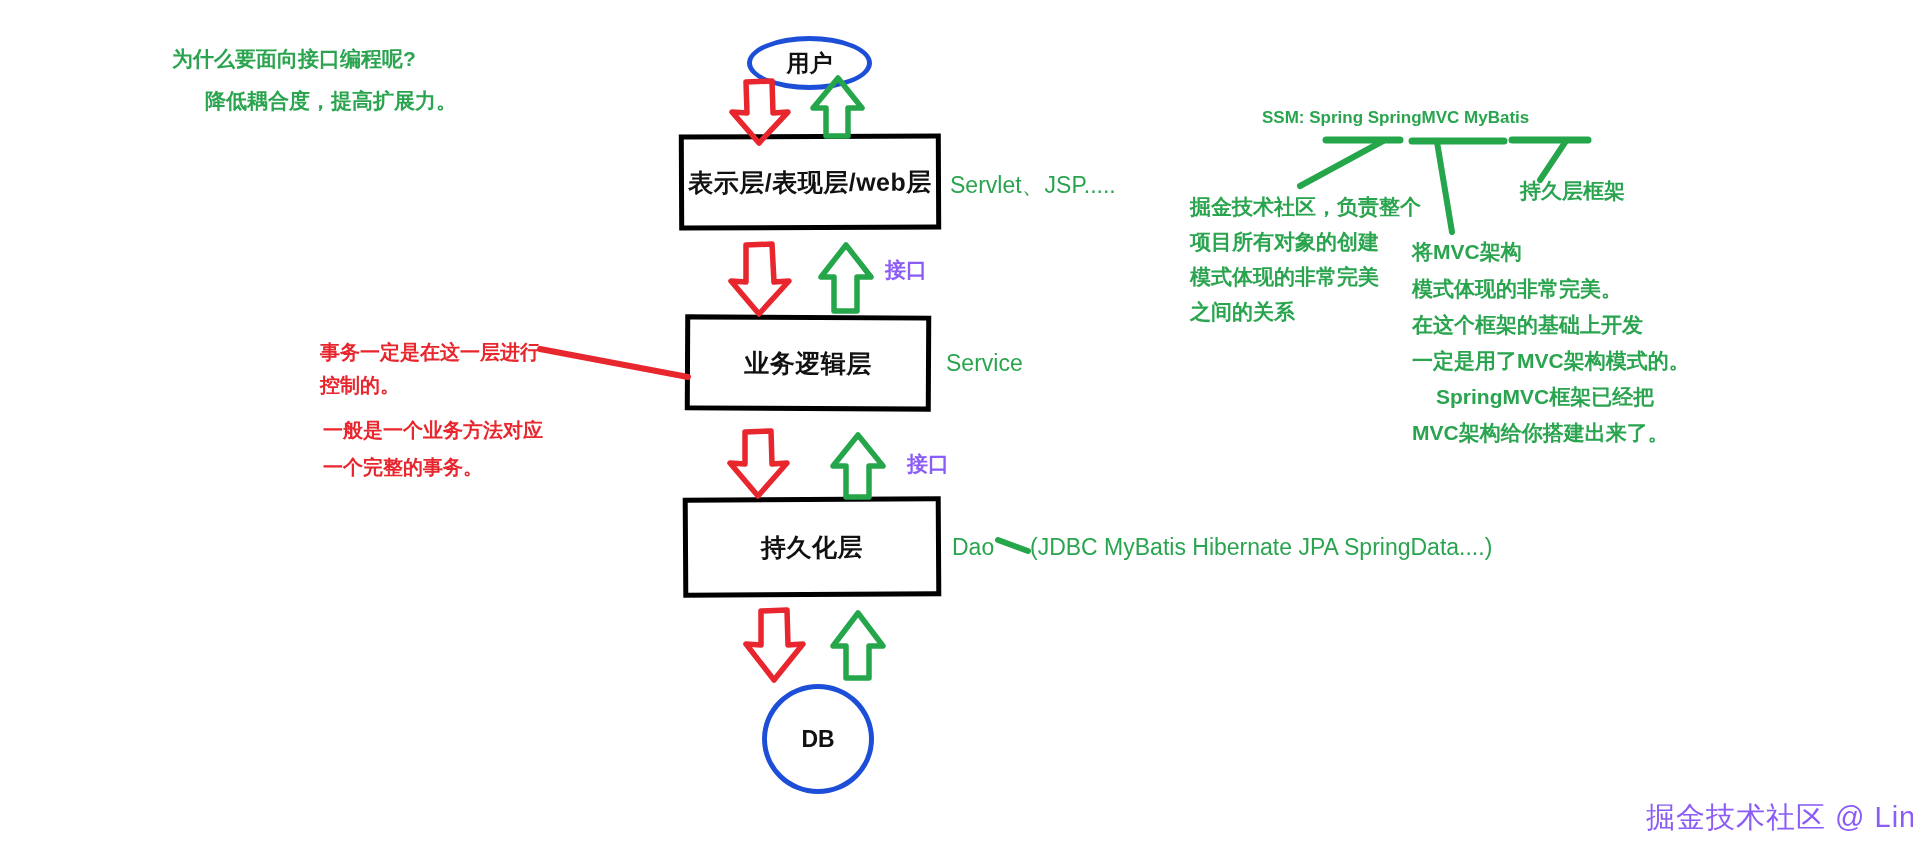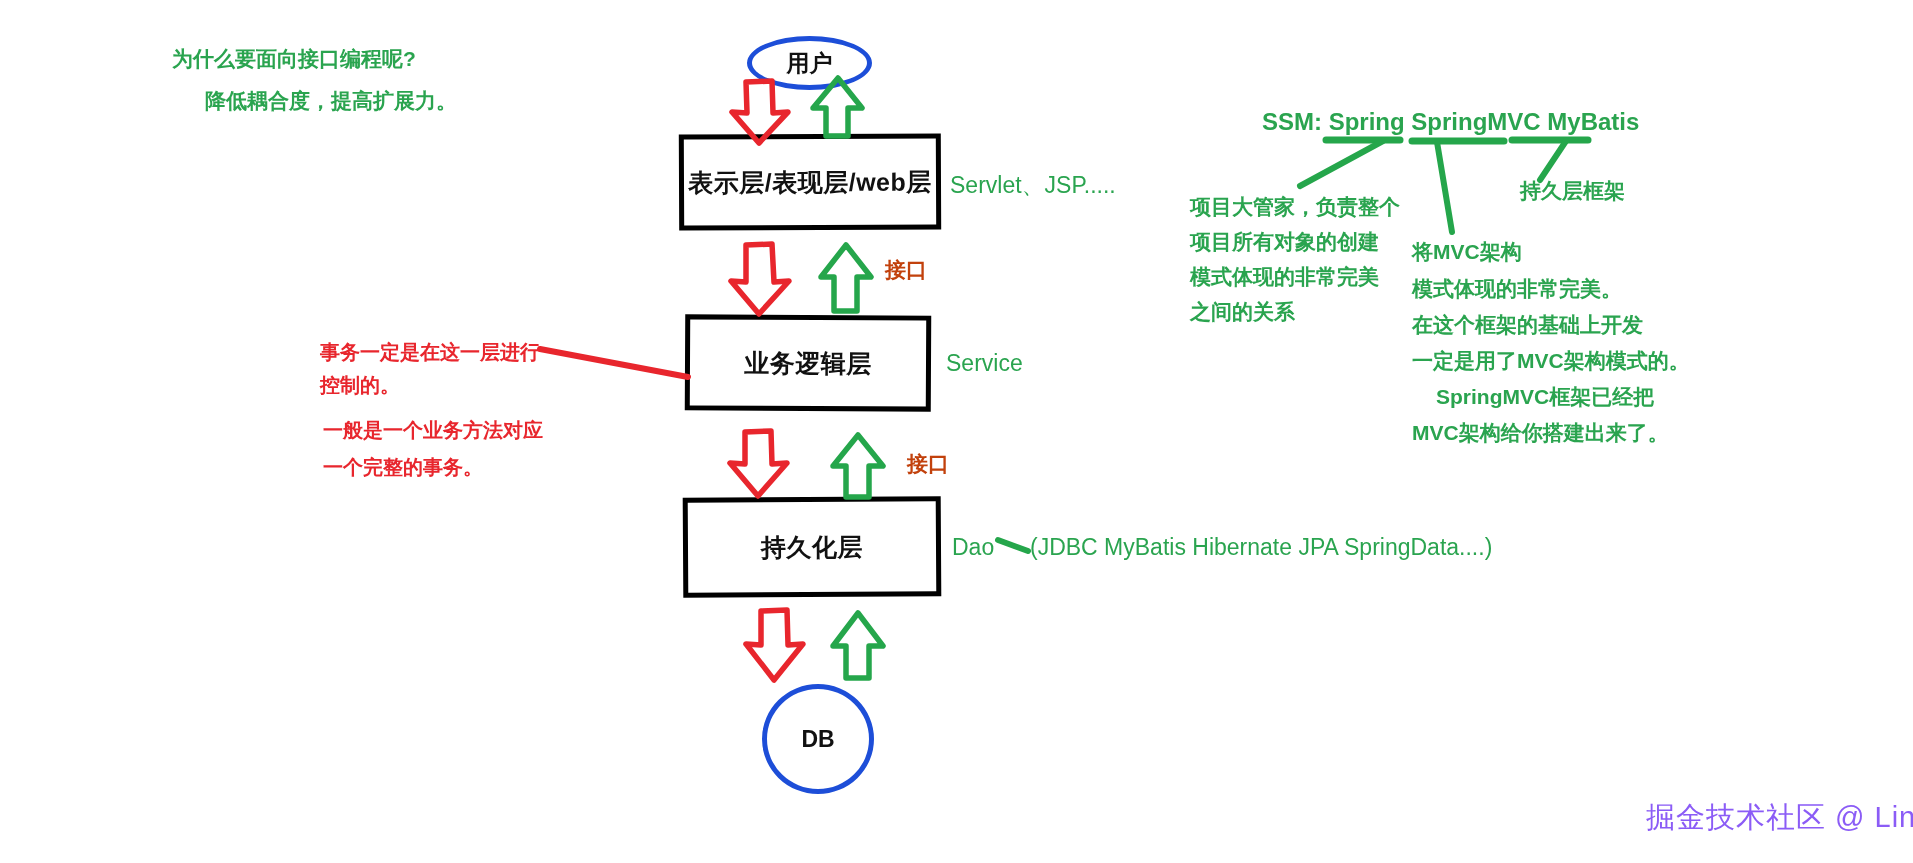--- a/index.html
+++ b/index.html
@@ -80,28 +80,28 @@
   .side-label {
     position: absolute;
     font-size: 23px;
     font-weight: normal;
     white-space: pre;
   }
   .iface-label {
     position: absolute;
     font-size: 21px;
     font-weight: bold;
-    color: #c2410c;
+    color: #8b5cf6;
     white-space: pre;
   }
 
   
   .ssm-head {
     position: absolute;
-    font-size: 24px;
+    font-size: 17px;
     font-weight: bold;
     color: #2aa44f;
     white-space: pre;
   }
 
   .watermark {
     position: absolute;
     font-size: 29px;
     color: #8b5cf6;
     white-space: pre;
@@ -156,21 +156,21 @@
 
   <div class="iface-label" style="left:907px; top:450px;">接口</div>
 
   <div class="note-red txt" style="left:320px; top:335px;">事务一定是在这一层进行</div>
   <div class="note-red txt" style="left:320px; top:368px;">控制的。</div>
   <div class="note-red txt" style="left:323px; top:413px;text-align:right;">一般是一个业务方法对应</div>
   <div class="note-red txt" style="left:323px; top:450px;">一个完整的事务。</div>
 
   <div class="ssm-head" style="left:1262px; top:108px;">SSM: Spring SpringMVC MyBatis</div>
 
-  <div class="note-green txt" style="left:1190px; top:190px;">项目大管家，负责整个</div>
+  <div class="note-green txt" style="left:1190px; top:190px;">掘金技术社区，负责整个</div>
   <div class="note-green txt" style="left:1190px; top:225px;">项目所有对象的创建</div>
   <div class="note-green txt" style="left:1190px; top:260px;">模式体现的非常完美</div>
   <div class="note-green txt" style="left:1190px; top:295px;text-align:right;">之间的关系</div>
 
   <div class="note-green txt" style="left:1412px; top:235px;">将MVC架构</div>
   <div class="note-green txt" style="left:1412px; top:272px;">模式体现的非常完美。</div>
   <div class="note-green txt" style="left:1412px; top:308px;">在这个框架的基础上开发</div>
   <div class="note-green txt" style="left:1412px; top:344px;">一定是用了MVC架构模式的。</div>
   <div class="note-green txt" style="left:1412px; top:380px;margin-left:24px;">SpringMVC框架已经把</div>
   <div class="note-green txt" style="left:1412px; top:416px;">MVC架构给你搭建出来了。</div>

